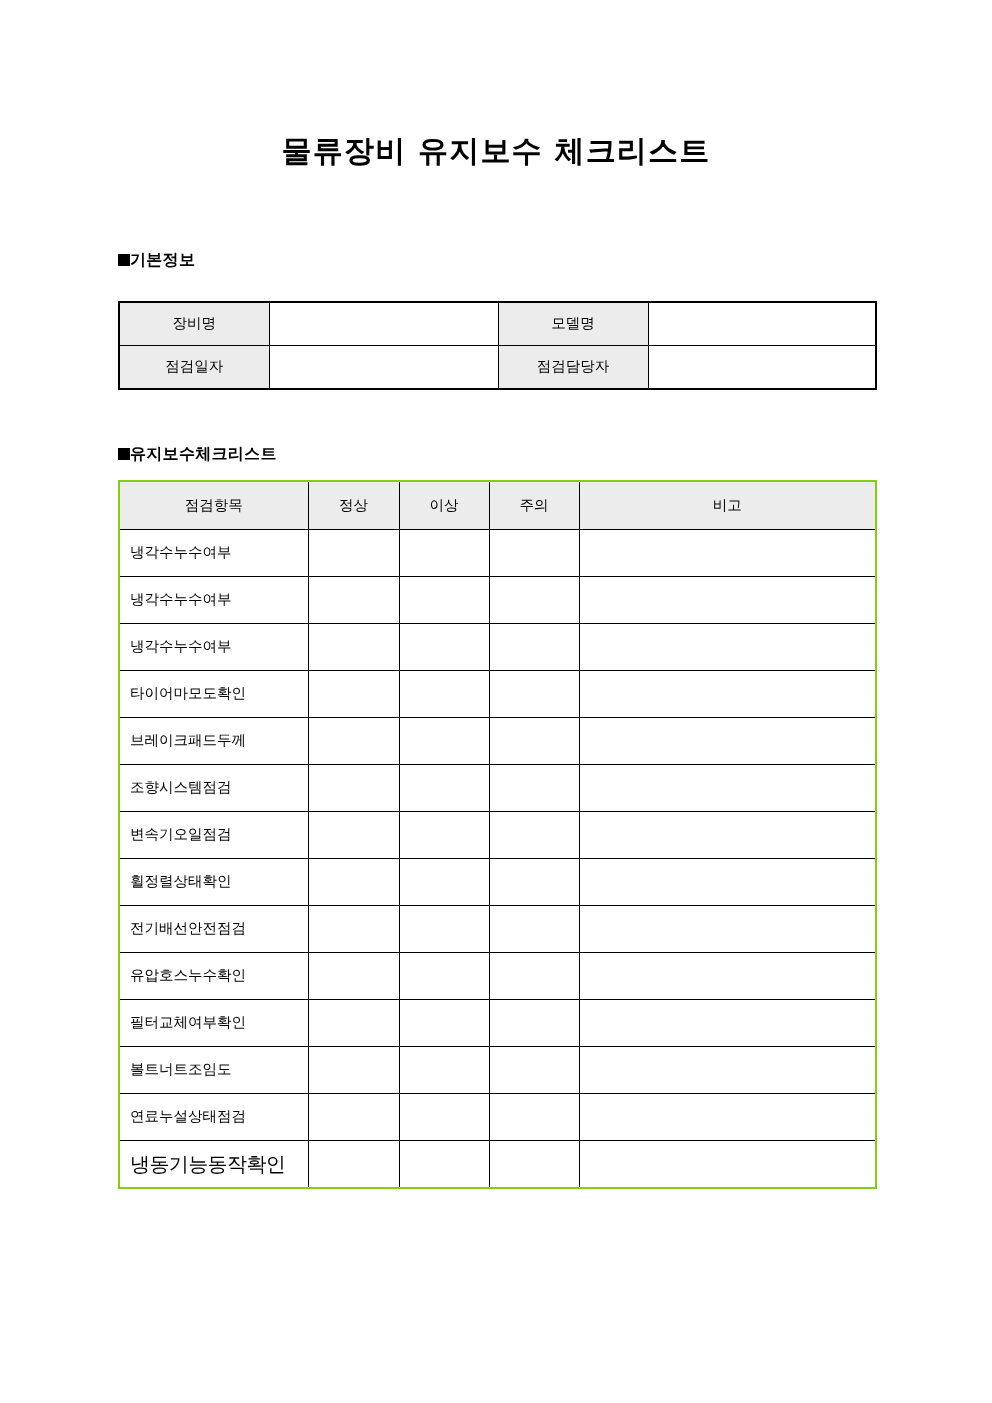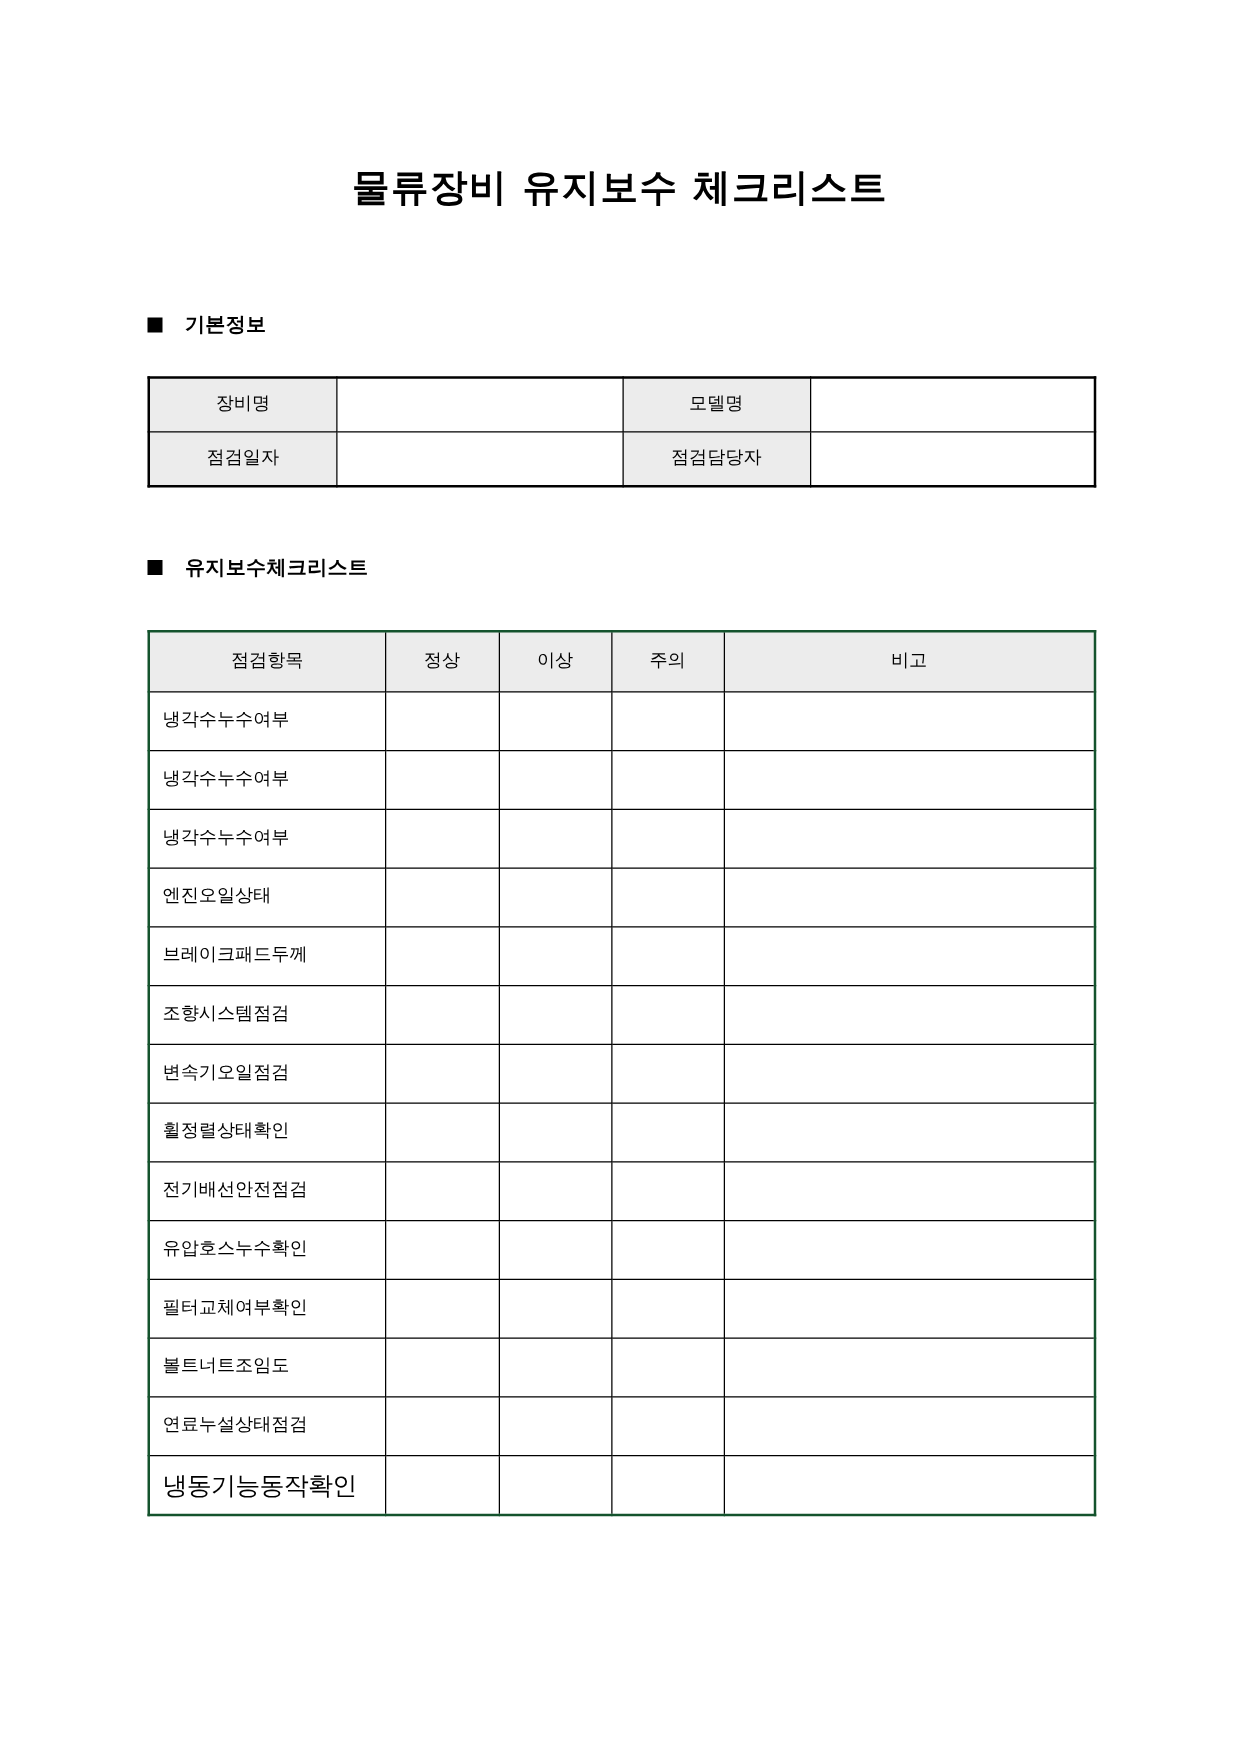--- a/index.html
+++ b/index.html
@@ -38,21 +38,21 @@
     line-height: 1.25;
     white-space: pre;
   }
 
   
   .section-head {
     position: absolute;
     left: 118px;
     display: flex;
     align-items: center;
-    gap: 18px;
+    gap: 0;
     font-size: 16px;
     font-weight: bold;
     letter-spacing: 0.3px;
     line-height: 1;
   }
   .section-head .bullet {
     display: inline-block;
     width: 12px;
     height: 12px;
     background: #000000;
@@ -102,23 +102,23 @@
     text-align: left;
   }
   .iw1 { width: 150px; }
   .iw2 { width: 229px; }
   .iw3 { width: 150px; }
   .iw4 { width: 228px; }
 
   
   #check-table {
     left: 118px;
-    top: 504px;
+    top: 480px;
     width: 757px;
-    border: 2px solid #14532d;
+    border: 2px solid #84cc16;
   }
   #check-table th {
     height: 47px;
     text-align: center;
   }
   #check-table td {
     height: 46px;
   }
   #check-table td.item {
     text-align: left;
@@ -215,21 +215,21 @@
           <td class="note"></td>
         </tr>
         <tr>
           <td class="item">냉각수누수여부</td>
           <td class="mark"></td>
           <td class="mark"></td>
           <td class="mark"></td>
           <td class="note"></td>
         </tr>
         <tr>
-          <td class="item">엔진오일상태</td>
+          <td class="item">타이어마모도확인</td>
           <td class="mark"></td>
           <td class="mark"></td>
           <td class="mark"></td>
           <td class="note"></td>
         </tr>
         <tr>
           <td class="item">브레이크패드두께</td>
           <td class="mark"></td>
           <td class="mark"></td>
           <td class="mark"></td>

